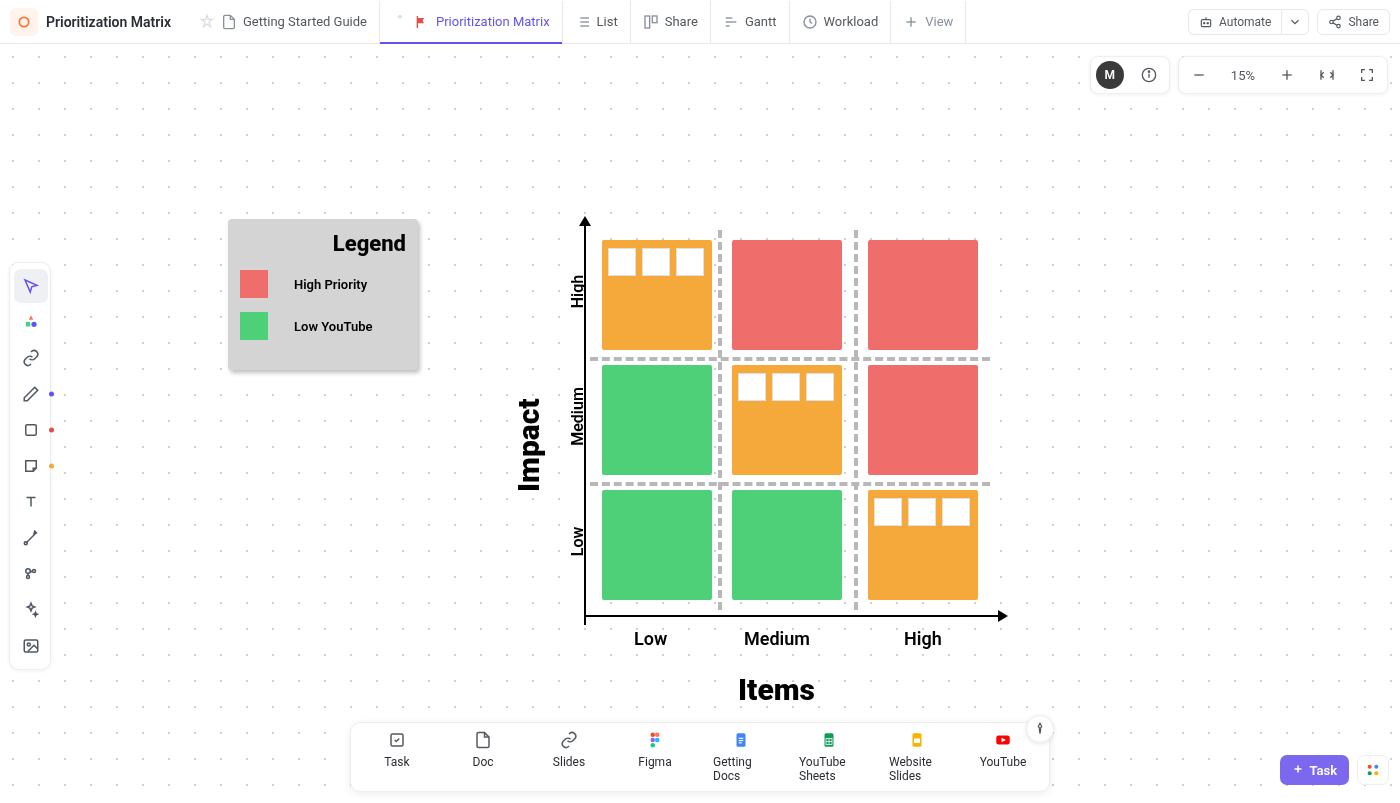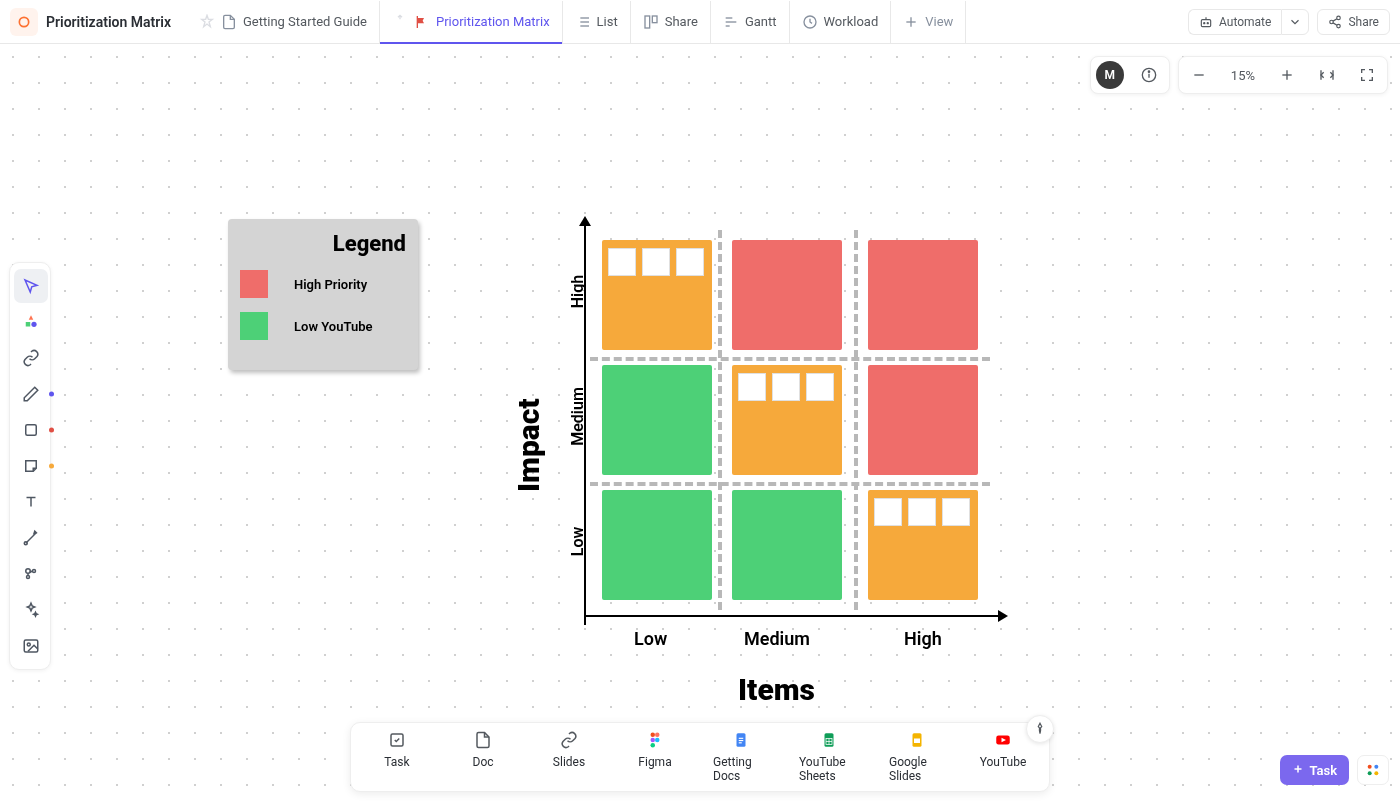--- a/index.html
+++ b/index.html
@@ -463,21 +463,21 @@
         </div>
         <span>YouTube Sheets</span>
       </div>
     <div class="bt-item">
         <div class="bicon">
           <svg viewBox="0 0 24 24">
             <rect x="6" y="3" width="12" height="18" rx="2" fill="#f4b400"></rect>
             <rect x="8" y="10" width="8" height="6" fill="#fff"></rect>
           </svg>
         </div>
-        <span>Google Slides</span>
+        <span>Website Slides</span>
       </div>
     <div class="bt-item">
         <div class="bicon">
           <svg viewBox="0 0 24 24">
             <rect x="3" y="6" width="18" height="12" rx="3" fill="#ff0000"></rect>
             <polygon points="10,9 16,12 10,15" fill="#fff"></polygon>
           </svg>
         </div>
         <span>YouTube</span>
       </div>

